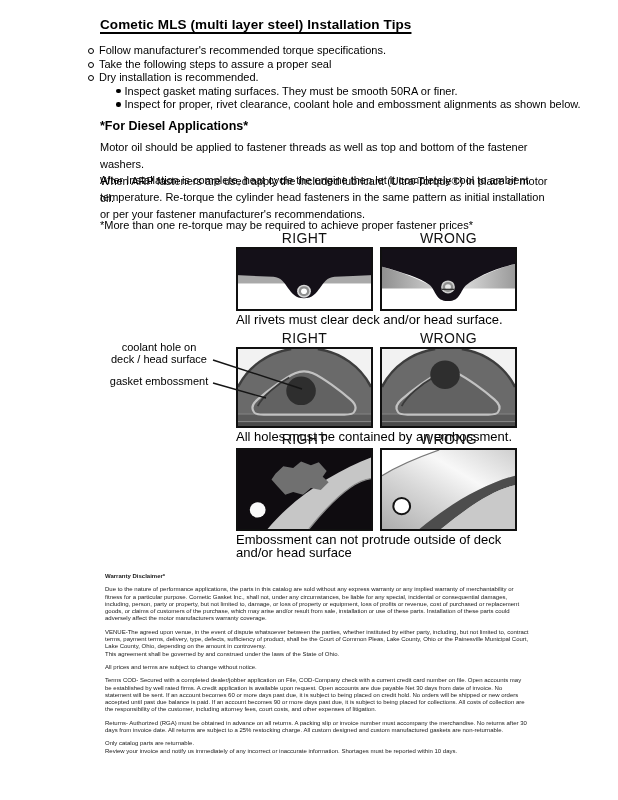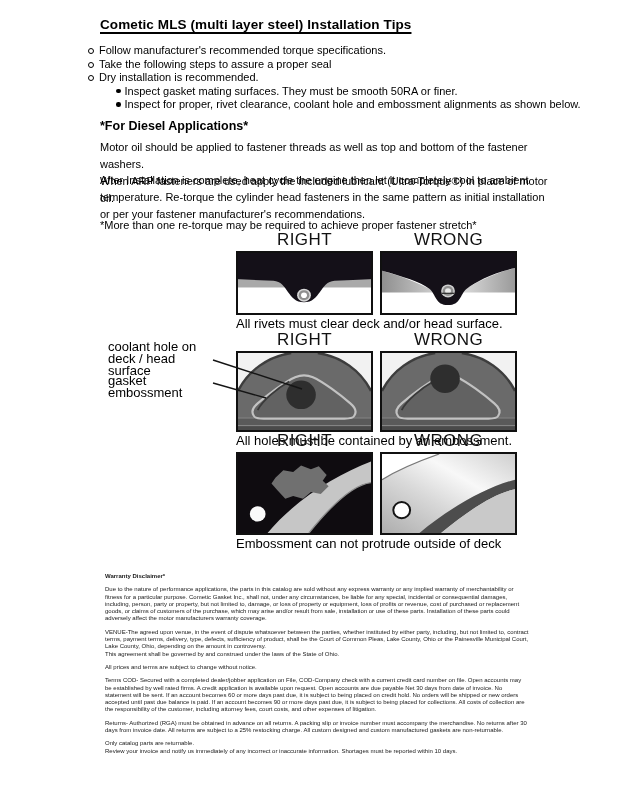--- a/index.html
+++ b/index.html
@@ -19,26 +19,26 @@
   .b1 { flex:none; width:4px; height:4px; border:1px solid #000; border-radius:50%; margin:4px 5px 0 0; }
   .b2 { flex:none; width:4.5px; height:4.5px; background:#000; border-radius:50%; margin:4px 4px 0 0; }
 
   .diesel-heading { position:absolute; left:100px; top:119px; font-size:12.5px; font-weight:bold; }
   .para { position:absolute; left:100px; font-size:11px; line-height:17px; width:460px; }
   .p1 { top:139px; } .p2 { top:172px; } .pnote { top:217px; }
 
   .fig { position:absolute; left:236px; }
   .fig1 { top:230px; } .fig2 { top:330px; } .fig3 { top:431px; }
   .fig-labels { display:flex; gap:7px; }
-  .fig-labels span { width:137px; text-align:center; font-size:17px; letter-spacing:0.4px; color:#111; }
+  .fig-labels span { width:137px; text-align:center; font-size:14px; letter-spacing:0.4px; color:#111; }
   .fig-boxes { display:flex; gap:7px; margin-top:1px; }
   .dbox { border:2px solid #101010; font-size:0; line-height:0; background:#fff; }
   .caption { margin-top:2px; font-size:13px; line-height:13px; }
 
-  .ann { position:absolute; width:102px; text-align:left; font-size:13px; line-height:12px; color:#000; }
+  .ann { position:absolute; width:102px; text-align:center; font-size:11px; line-height:12px; color:#000; }
   .ann-a { left:108px; top:341px; }
   .ann-b { left:108px; top:375px; }
   .ann-svg { position:absolute; left:205px; top:352px; width:115px; height:55px; z-index:5; }
 
   .legal { position:absolute; left:105px; top:573px; width:424px; font-size:6px; line-height:7.3px; color:#1a1a1a; }
   .legal p { margin:0; }
   .legal .gap { margin-top:6px; }
   .legal-heading { font-weight:bold; }
 
   .doc-code { position:absolute; left:389px; top:799px; font-size:11.5px; color:#2b2b2b; letter-spacing:0.3px; }
@@ -77,21 +77,21 @@
 
   <div class="para p1">
     <div>Motor oil should be applied to fastener threads as well as top and bottom of the fastener washers.</div>
     <div>When ARP fasteners are used apply the included lubricant (Ultra-Torque®) in place of motor oil.</div>
   </div>
   <div class="para p2">
     <div>After Installation is complete, heat cycle the engine then let it completely cool to ambient</div>
     <div>temperature. Re-torque the cylinder head fasteners in the same pattern as initial installation</div>
     <div>or per your fastener manufacturer's recommendations.</div>
   </div>
-  <div class="para pnote">*More than one re-torque may be required to achieve proper fastener stretch*</div>
+  <div class="para pnote">*More than one re-torque may be required to achieve proper fastener prices*</div>
 
   <div class="fig fig1">
     <div class="fig-labels">
       <span>RIGHT</span>
       <span>WRONG</span>
     </div>
     <div class="fig-boxes">
       <div class="dbox">
         <svg width="133" height="60" viewBox="0 0 135 64" preserveAspectRatio="none">
           <rect width="135" height="64" fill="#ffffff"></rect>
@@ -211,20 +211,21 @@
           <path d="M0,0 L58,0 C36,8 14,18 0,27 Z" fill="#ffffff"></path>
           <path d="M58,0 C36,8 14,18 0,27" fill="none" stroke="#787878" stroke-width="1.3"></path>
           <path d="M135,27 C105,35 68,57 38,83 L60,83 C86,61 112,42 135,37 Z" fill="#4d4d4d"></path>
           <path d="M135,37 C112,42 86,61 60,83 L135,83 Z" fill="#c9c9c9"></path>
           <circle cx="20" cy="59" r="8.5" fill="#ffffff" stroke="#141414" stroke-width="2"></circle>
         </svg>
       </div>
     </div>
     <div class="caption">
       <div>Embossment can not protrude outside of deck</div>
+      <div>and/or head surface</div>
     </div>
   </div>
 
   <div class="legal">
     <p class="legal-heading">Warranty Disclaimer*</p>
     <p class="gap">Due to the nature of performance applications, the parts in this catalog are sold without any express warranty or any implied warranty of merchantability or fitness for a particular purpose.  Cometic Gasket Inc., shall not, under any circumstances, be liable for any special, incidental or consequential damages, including, person, party or property, but not limited to, damage, or loss of property or equipment, loss of profits or revenue, cost of purchased or replacement goods, or claims of customers of the purchase, which may arise and/or result from sale, installation or use of these parts.  Installation of these parts could adversely affect the motor manufacturers warranty coverage.</p>
     <p class="gap">VENUE-The agreed upon venue, in the event of dispute whatsoever between the parties, whether instituted by either party, including, but not limited to, contract terms, payment terms, delivery, type, defects, sufficiency of product, shall be the Court of Common Pleas, Lake County, Ohio or the Painesville Municipal Court, Lake County, Ohio, depending on the amount in controversy.</p>
     <p>This agreement shall be governed by and construed under the laws of the State of Ohio.</p>
     <p class="gap">All prices and terms are subject to change without notice.</p>
     <p class="gap">Terms COD- Secured with a completed dealer/jobber application on File, COD-Company check with a current credit card number on file.  Open accounts may be established by well rated firms.  A credit application is available upon request.  Open accounts are due payable Net 30 days from date of invoice.  No statement will be sent.  If an account becomes 60 or more days past due, it is subject to being placed on credit hold.  No orders will be shipped or new orders accepted until past due balance is paid.  If an account becomes 90 or more days past due, it is subject to being placed for collections.  All costs of collection are the responsibility of the customer, including attorney fees, court costs, and other expenses of litigation.</p>

